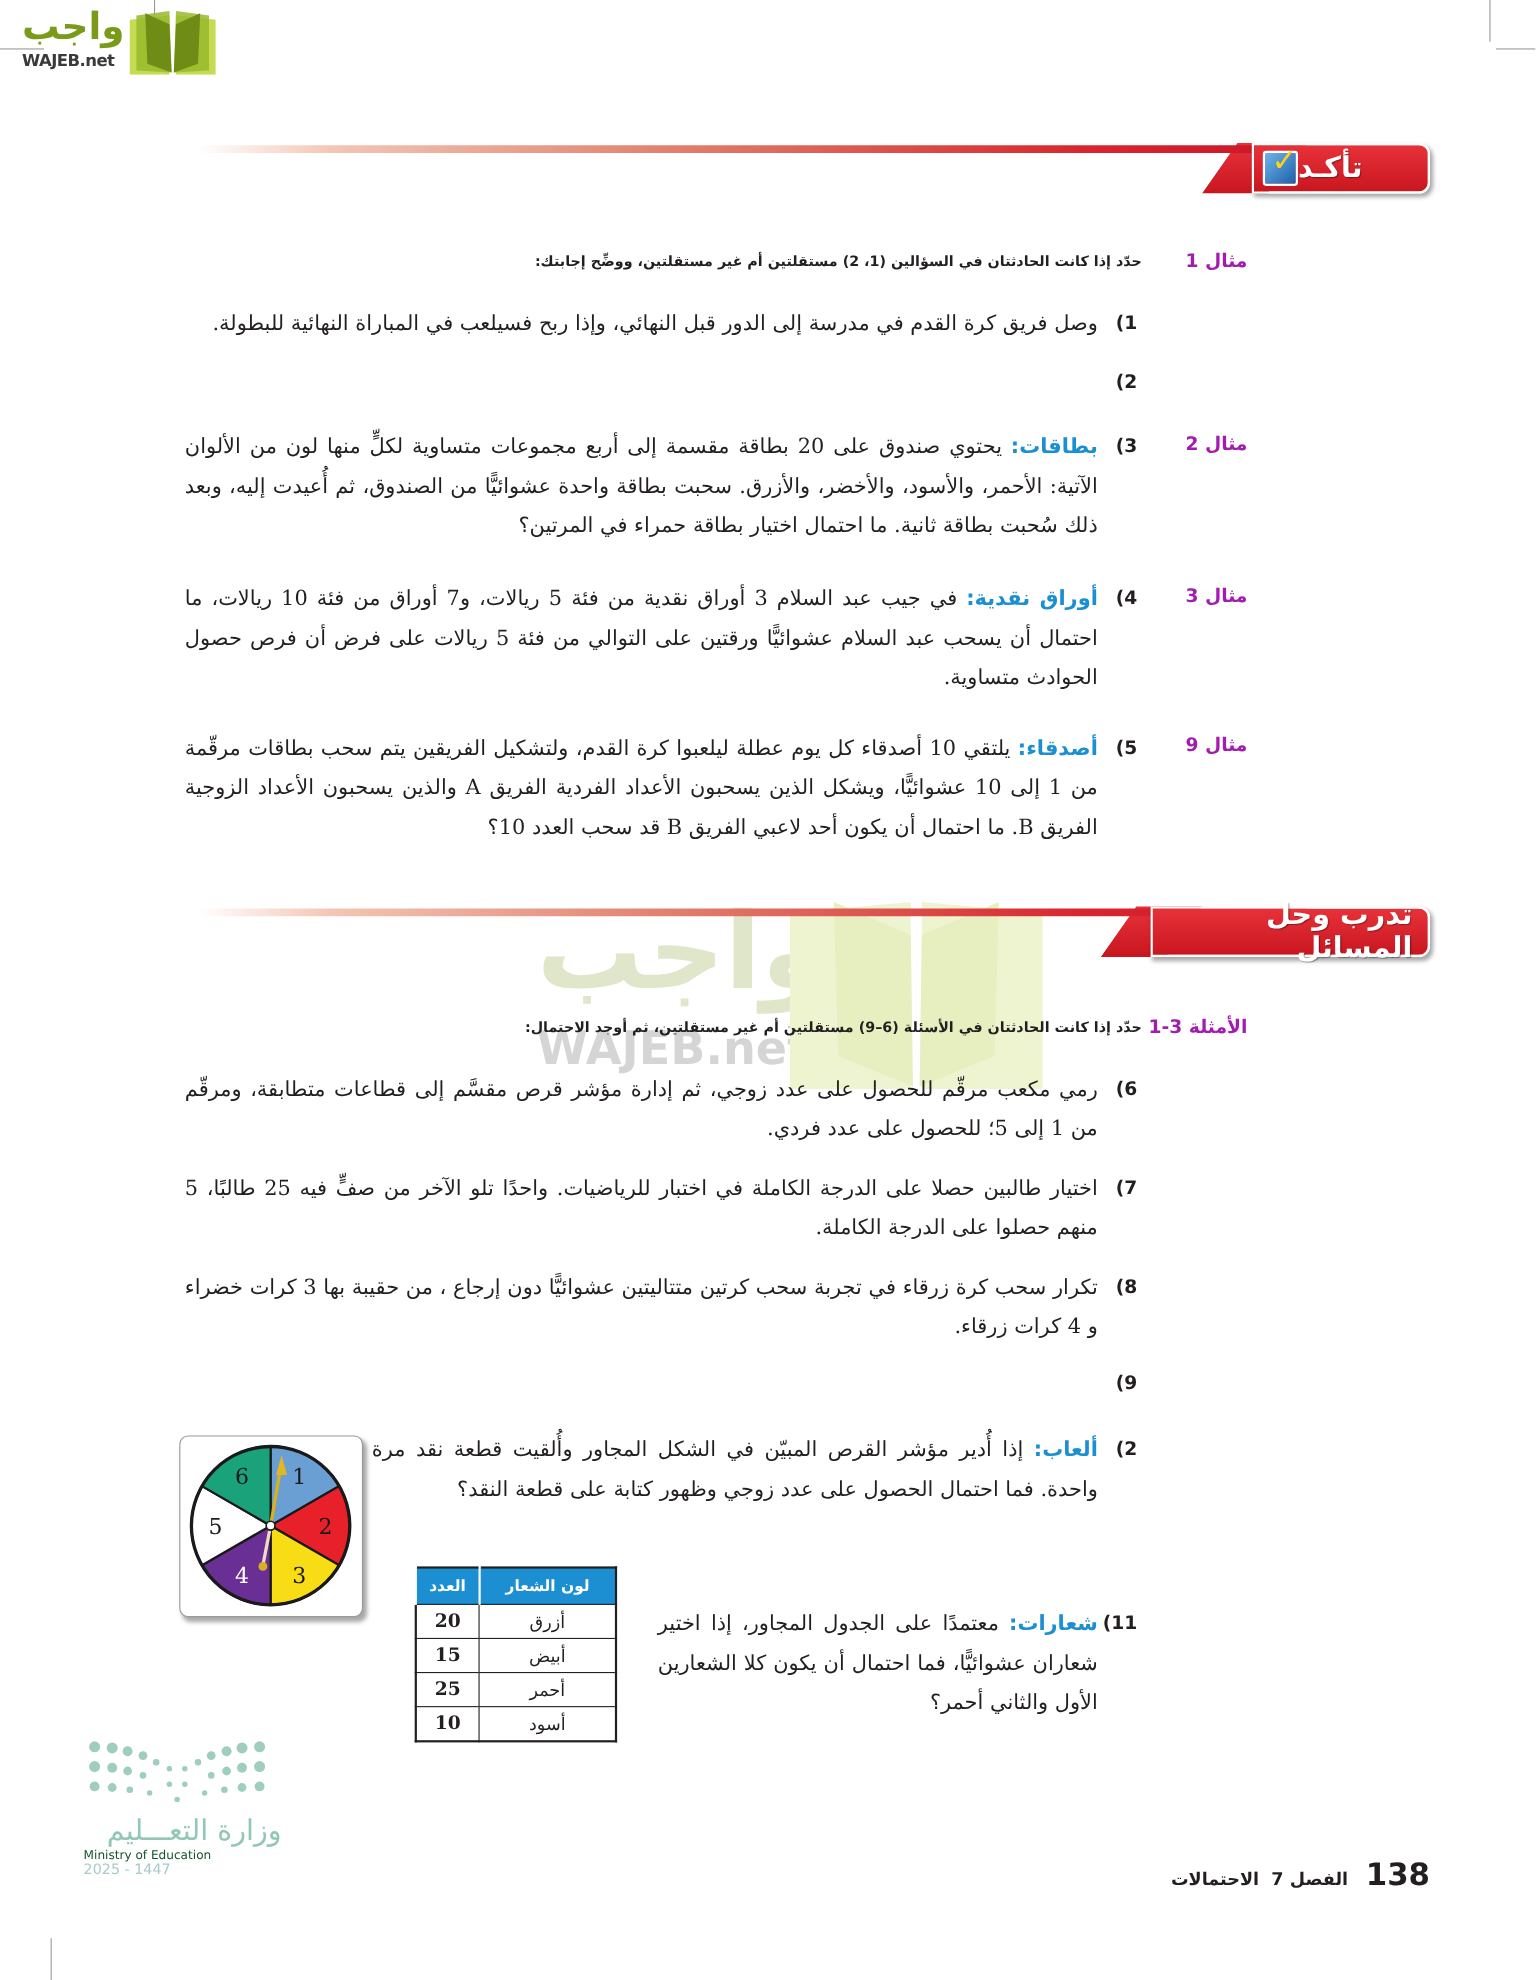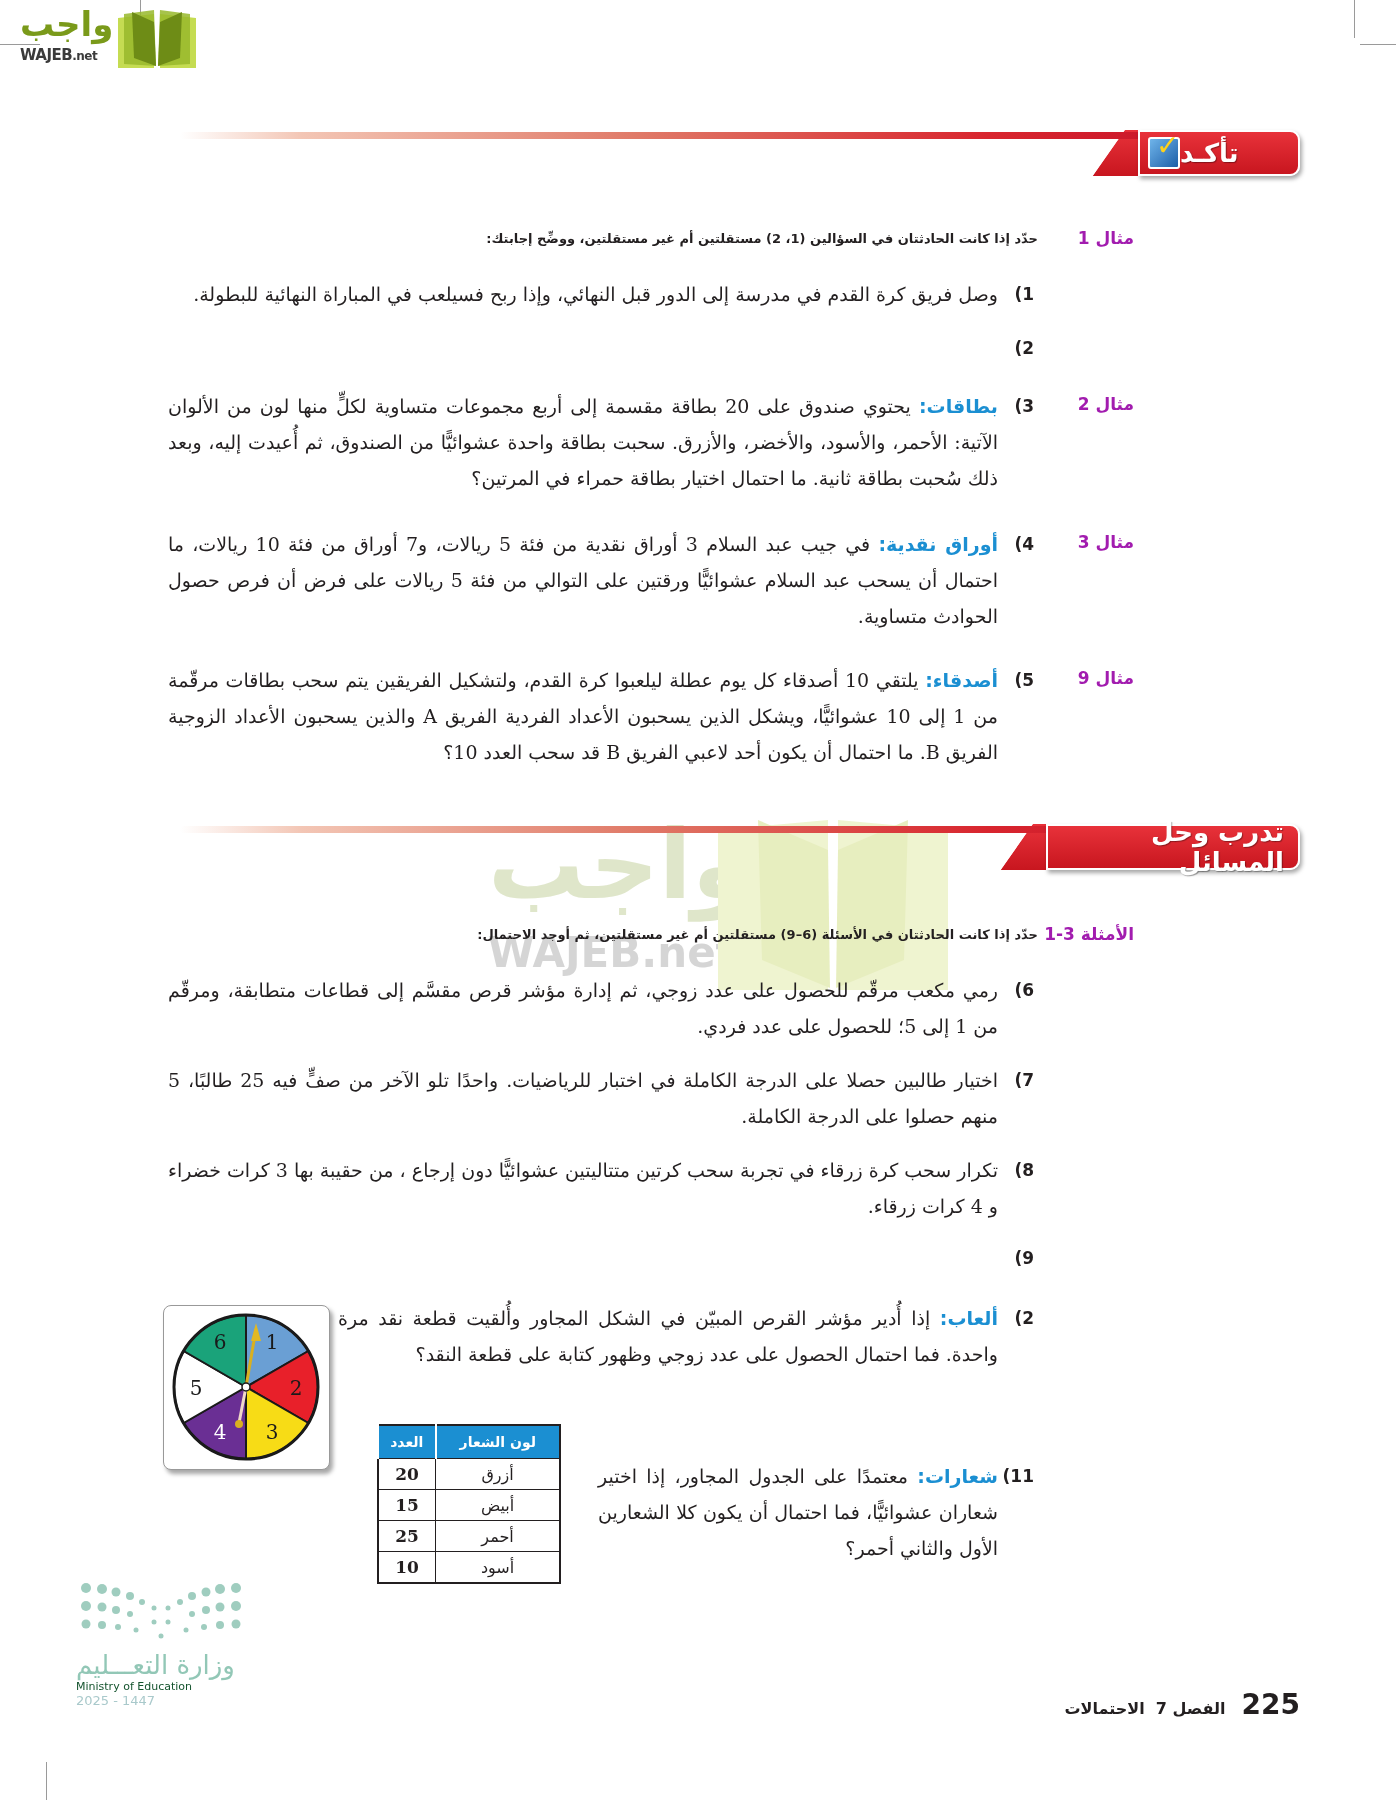--- a/index.html
+++ b/index.html
@@ -9,21 +9,21 @@
     font-family: "DejaVu Serif", "Liberation Serif", serif;
   }
   .abs { position: absolute; }
   
   .crop { position: absolute; background: #9a9a9a; }
 
   
   .logo { left: 10px; top: 4px; width: 180px; height: 66px; direction: ltr; }
   .logo-ar { position: absolute; left: 10px; top: 0; font-family: "DejaVu Sans", sans-serif; font-weight: bold; font-size: 34px; color: #7a9a1a; line-height: 40px; }
   .logo-en { position: absolute; left: 10px; top: 42px; font-family: "DejaVu Sans", sans-serif; font-weight: bold; font-size: 15px; color: #3a3a3a; letter-spacing: -0.5px; }
-  .logo-en small { font-size: 12px; }
+  .logo-en small { font-size: 15px; }
   .logo-book { position: absolute; left: 106px; top: 4px; width: 82px; height: 60px; }
 
   
   .rule { position: absolute; height: 7px; border-radius: 4px;
     background: linear-gradient(to right, rgba(255,255,255,0) 0%, #f3c6b5 12%, #e07a68 45%, #d8252e 80%, #c9162a 100%); }
   .banner { position: absolute; height: 46px; background: linear-gradient(#e8323a, #c8161f);
     border: 2px solid #ffffff; border-radius: 0 10px 10px 0; box-shadow: 2px 3px 4px rgba(0,0,0,0.35);
     color: #fff; font-family: "DejaVu Sans", sans-serif; font-weight: bold; display: flex; align-items: center; justify-content: flex-end; padding-right: 14px; box-sizing: border-box; }
   .banner::before { content: ""; position: absolute; left: -34px; top: -2px; width: 60px; height: 46px;
     background: linear-gradient(#e8323a, #c8161f); transform: skewX(-35deg); border-bottom: 2px solid #fff; border-left: 2px solid #fff; z-index: -1; }
@@ -43,21 +43,21 @@
   .spinner-card { left: 163px; top: 1305px; width: 165px; height: 163px; background: #fff; border: 1px solid #999; border-radius: 8px; box-shadow: 3px 4px 4px rgba(0,0,0,0.35); }
 
   
   .logo-table { position: absolute; left: 377px; top: 1424px; width: 184px; border-collapse: collapse; border: 2px solid #231f20; font-family: "DejaVu Sans", sans-serif; }
   .logo-table th { background: #1b8fd2; color: #fff; font-size: 14px; height: 30px; border-left: 2px solid #fff; font-weight: bold; }
   .logo-table td { border: 1.5px solid #231f20; height: 28px; text-align: center; font-size: 16px; }
   .logo-table td.num { font-weight: bold; font-family: "DejaVu Serif", serif; font-size: 17px; }
 
   
   .ministry { left: 76px; top: 1580px; width: 180px; direction: ltr; color: #9fcdbf; font-family: "DejaVu Sans", sans-serif; }
-  .ministry-ar { font-size: 26px; color: #92c7b6; text-align: left; margin-top: 6px; direction: rtl; }
+  .ministry-ar { font-size: 26px; color: #92c7b6; text-align: right; margin-top: 6px; direction: rtl; }
   .ministry-en { font-size: 11px; color: #14532d; }
   .ministry-year { font-size: 13px; color: #a9c9cb; }
 
   
   .footer { right: 96px; top: 1688px; display: flex; align-items: baseline; gap: 16px; font-family: "DejaVu Sans", sans-serif; }
   .page-num { font-size: 28px; font-weight: bold; color: #231f20; }
   .chapter { font-size: 16px; font-weight: bold; color: #231f20; }
 
   
   .watermark { left: 488px; top: 810px; width: 480px; height: 180px; opacity: 0.35; pointer-events: none; direction: ltr; }
@@ -261,15 +261,15 @@
         <circle cx="92" cy="42" r="2.5"></circle>
       <circle cx="85" cy="56" r="2.5"></circle>
     </g>
   </svg>
   <div class="ministry-ar">وزارة التعـــليم</div>
   <div class="ministry-en">Ministry of Education</div>
   <div class="ministry-year">2025 - 1447</div>
 </div>
 
 <div class="abs footer">
-  <span class="page-num">225</span>
+  <span class="page-num">138</span>
   <span class="chapter"><span>الفصل 7</span>&nbsp;&nbsp;<span>الاحتمالات</span></span>
 </div>
 
 </body></html>

